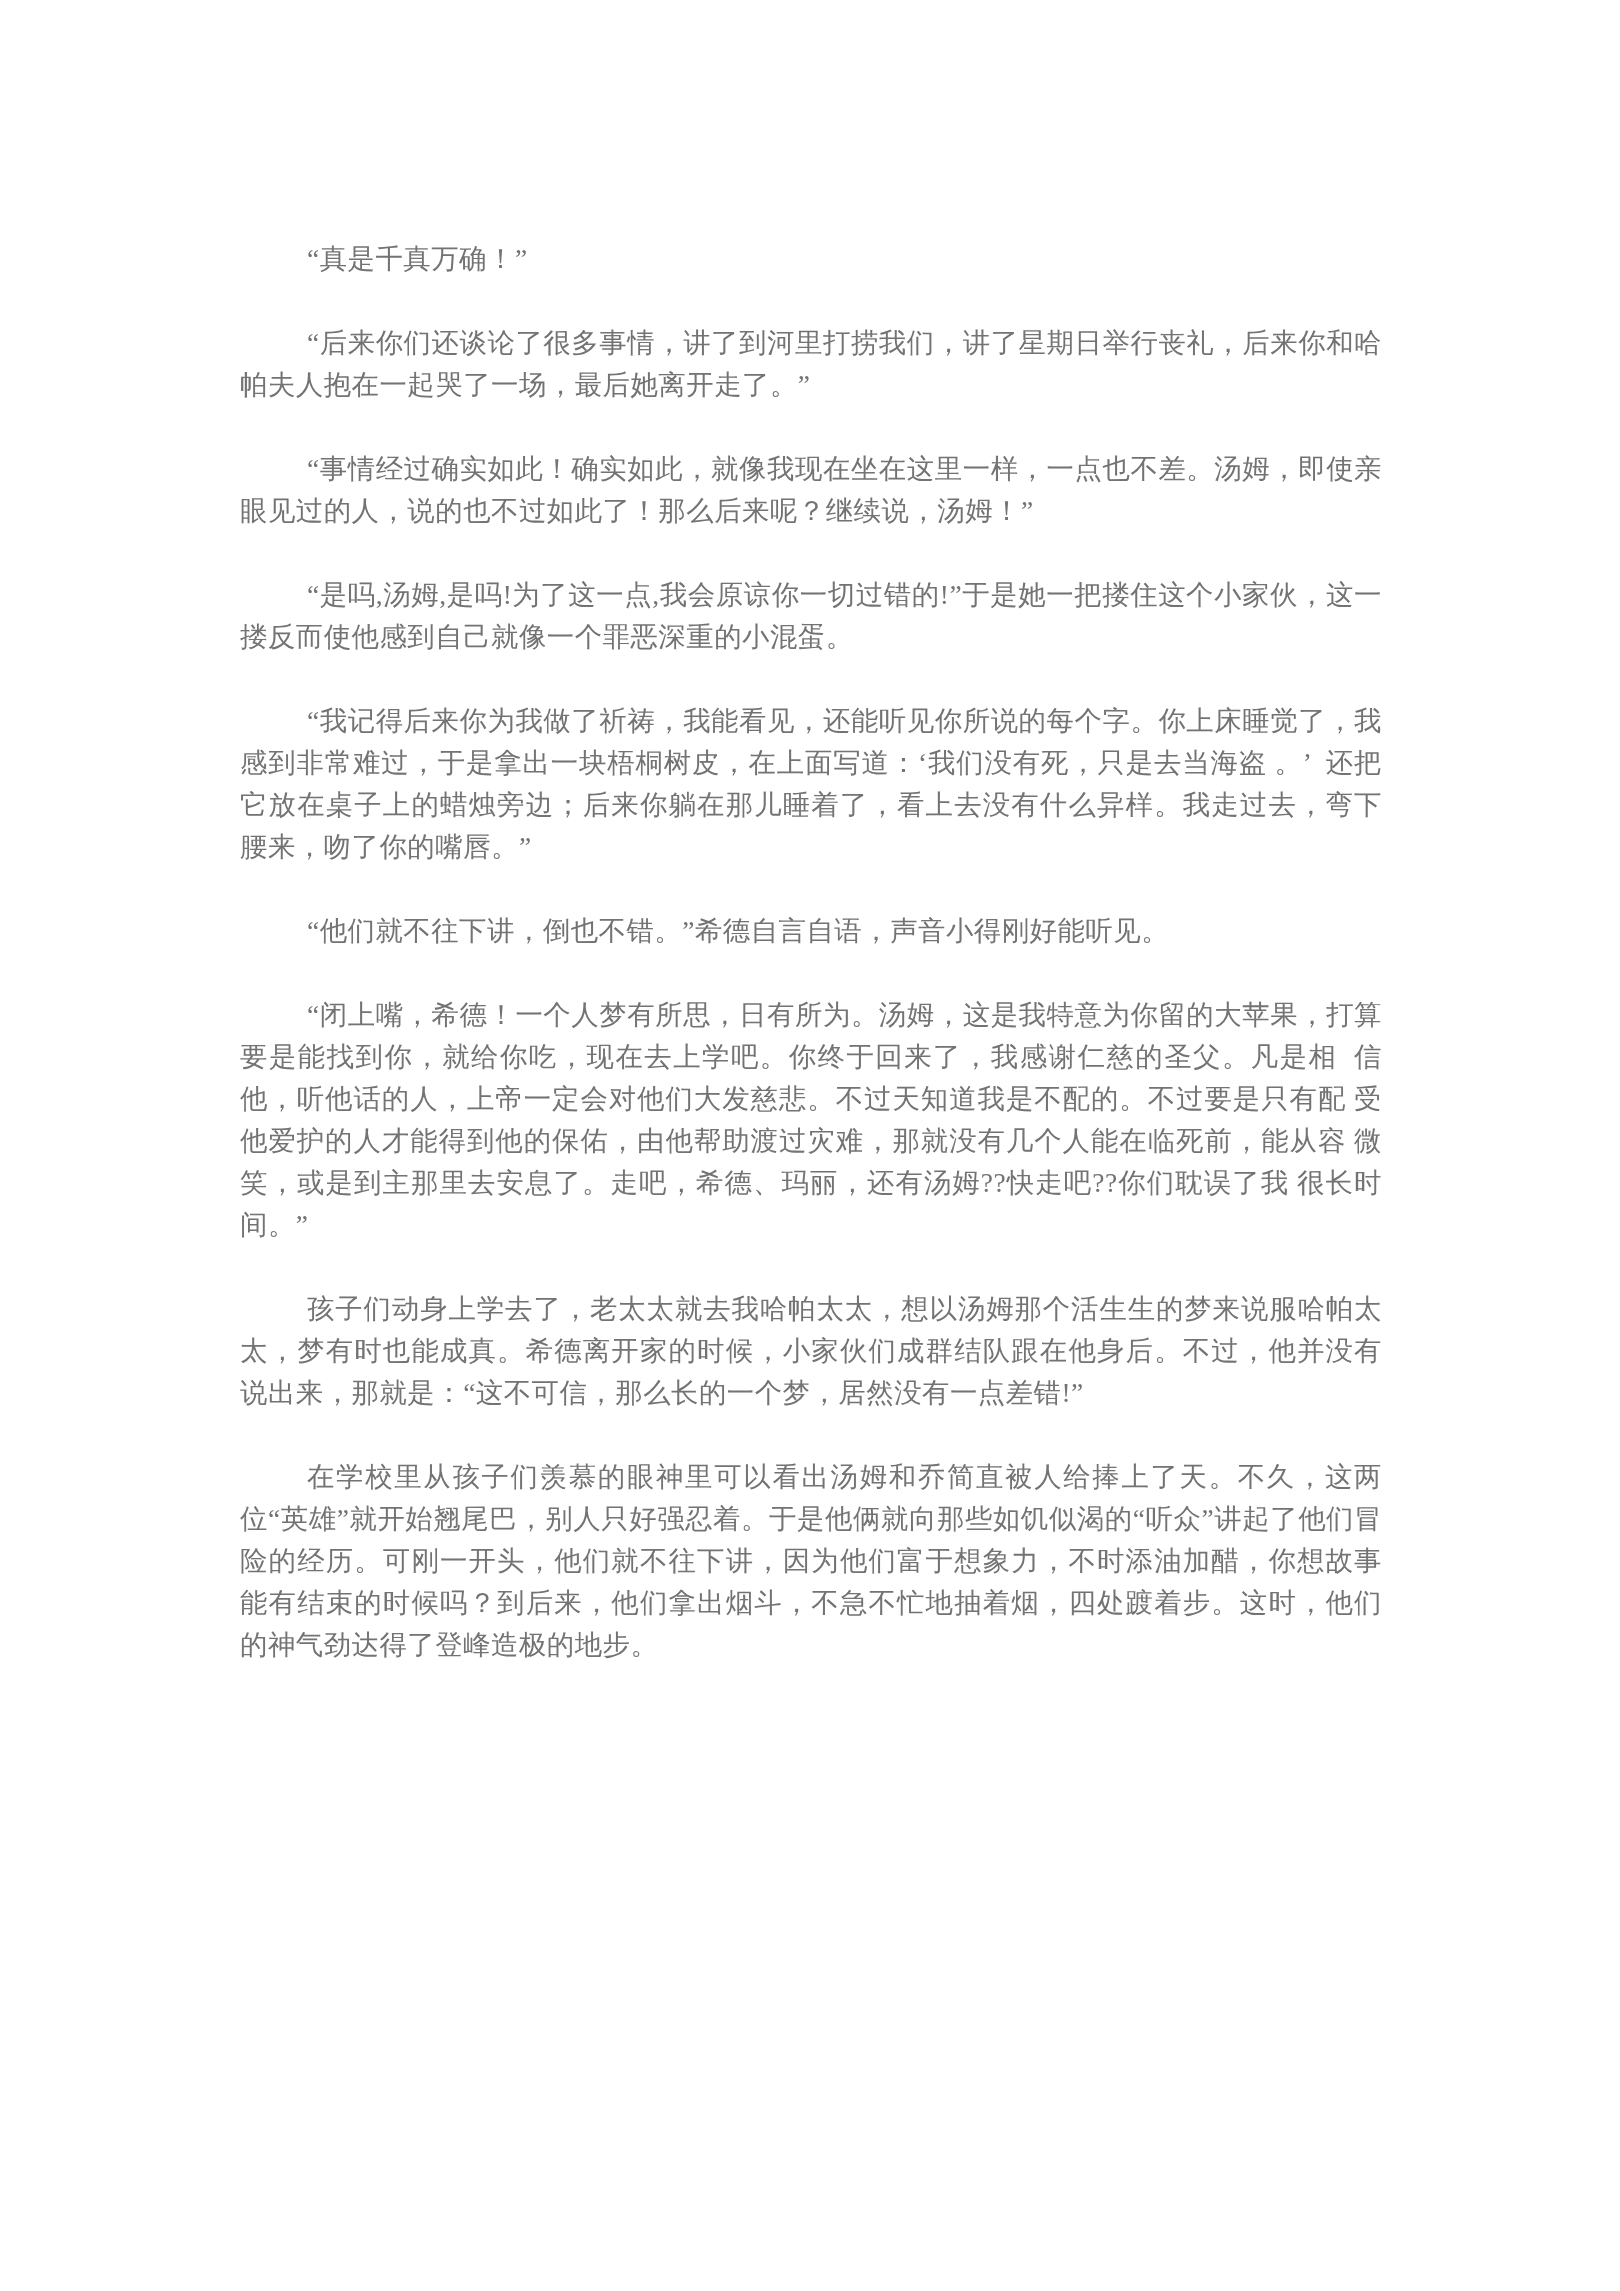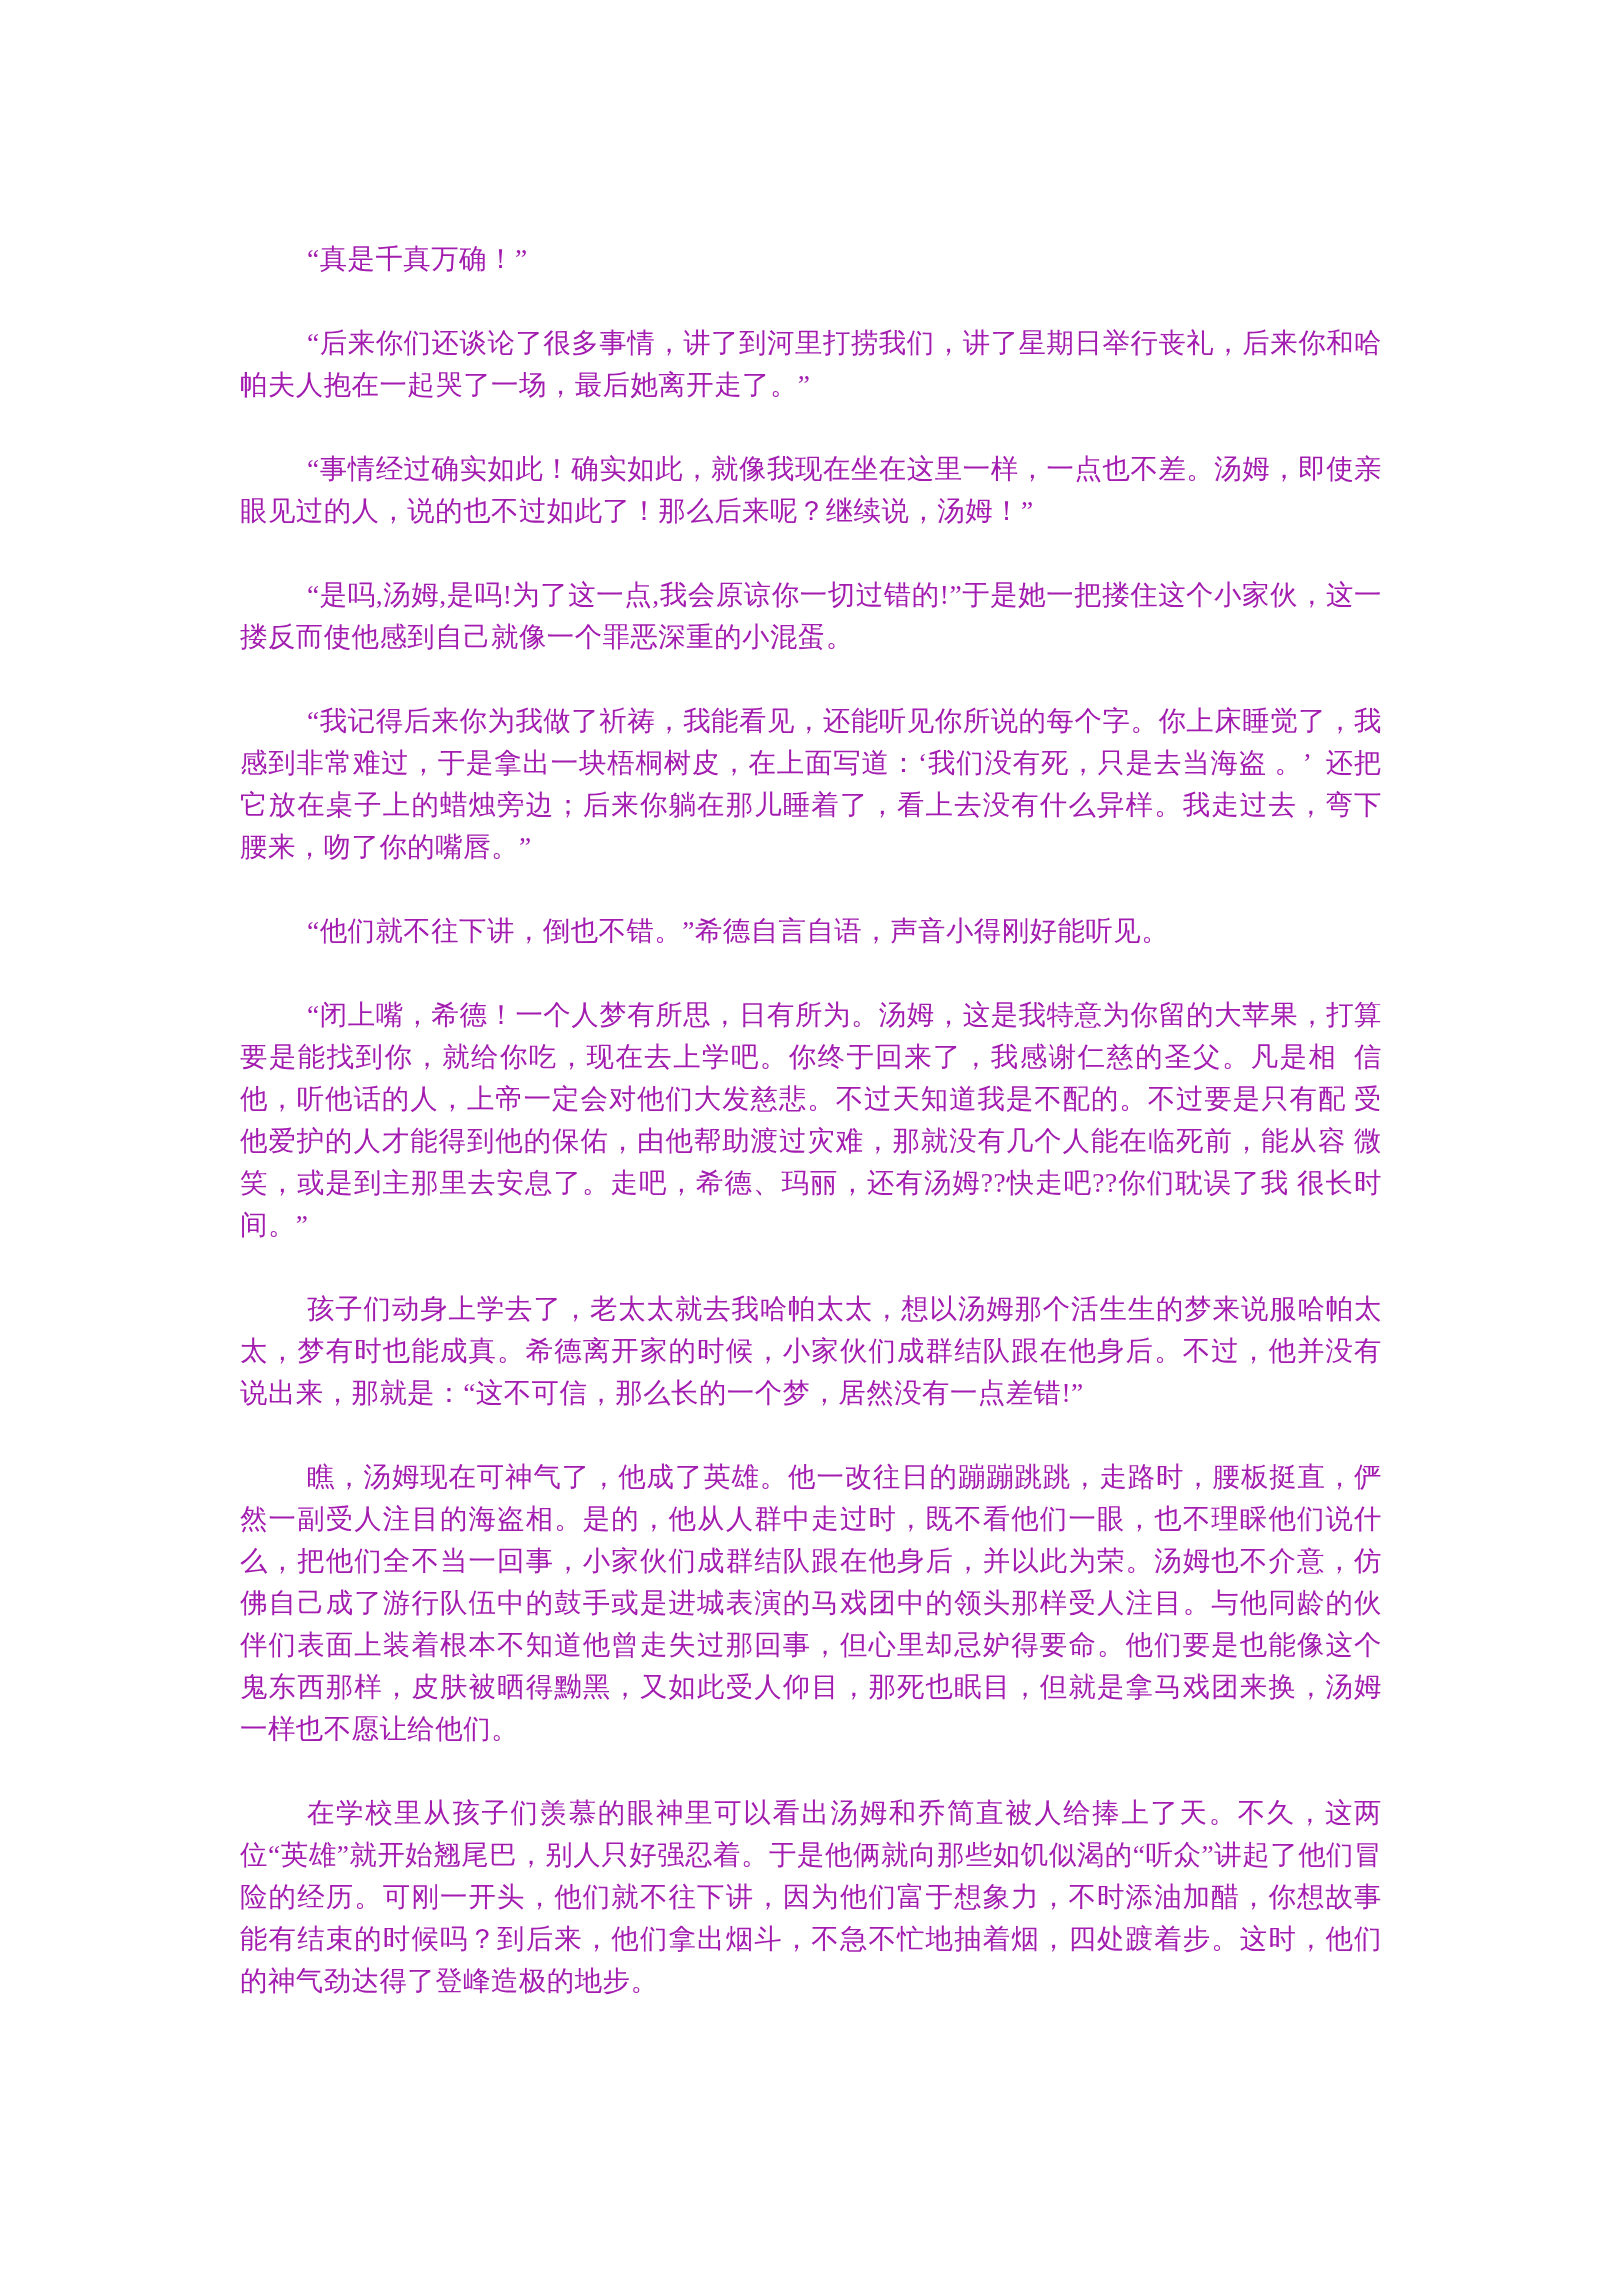--- a/index.html
+++ b/index.html
@@ -13,21 +13,21 @@
     height: 2292px;
     background: #ffffff;
     overflow: hidden;
     font-family: "Liberation Serif", "DejaVu Serif", serif;
   }
   .content {
     position: absolute;
     left: 240px;
     top: 238px;
     width: 1142px;
-    color: #a21caf;
+    color: #737373;
     font-size: 27.4px;
     line-height: 42px;
     text-align: justify;
     letter-spacing: 0.5px;
   }
   .content p {
     margin: 0 0 42px 0;
     text-indent: 67px;
     white-space: pre-wrap;
     word-break: break-all;
@@ -42,17 +42,16 @@
 <div class="page">
   <div class="content">
     <p>“真是千真万确！”</p>
     <p>“后来你们还谈论了很多事情，讲了到河里打捞我们，讲了星期日举行丧礼，后来你和哈帕夫人抱在一起哭了一场，最后她离开走了。”</p>
     <p>“事情经过确实如此！确实如此，就像我现在坐在这里一样，一点也不差。汤姆，即使亲眼见过的人，说的也不过如此了！那么后来呢？继续说，汤姆！”</p>
     <p>“是吗,汤姆,是吗!为了这一点,我会原谅你一切过错的!”于是她一把搂住这个小家伙，这一搂反而使他感到自己就像一个罪恶深重的小混蛋。</p>
     <p>“我记得后来你为我做了祈祷，我能看见，还能听见你所说的每个字。你上床睡觉了，我感到非常难过，于是拿出一块梧桐树皮，在上面写道：‘我们没有死，只是去当海盗 。’  还把它放在桌子上的蜡烛旁边；后来你躺在那儿睡着了，看上去没有什么异样。我走过去，弯下腰来，吻了你的嘴唇。”</p>
     <p>“他们就不往下讲，倒也不错。”希德自言自语，声音小得刚好能听见。</p>
     <p>“闭上嘴，希德！一个人梦有所思，日有所为。汤姆，这是我特意为你留的大苹果，打算要是能找到你，就给你吃，现在去上学吧。你终于回来了，我感谢仁慈的圣父。凡是相  信他，听他话的人，上帝一定会对他们大发慈悲。不过天知道我是不配的。不过要是只有配 受他爱护的人才能得到他的保佑，由他帮助渡过灾难，那就没有几个人能在临死前，能从容 微笑，或是到主那里去安息了。走吧，希德、玛丽，还有汤姆??快走吧??你们耽误了我 很长时间。”</p>
     <p>孩子们动身上学去了，老太太就去我哈帕太太，想以汤姆那个活生生的梦来说服哈帕太太，梦有时也能成真。希德离开家的时候，小家伙们成群结队跟在他身后。不过，他并没有说出来，那就是：“这不可信，那么长的一个梦，居然没有一点差错!”</p>
-    <p>瞧，汤姆现在可神气了，他成了英雄。他一改往日的蹦蹦跳跳，走路时，腰板挺直，俨然一副受人注目的海盗相。是的，他从人群中走过时，既不看他们一眼，也不理睬他们说什么，把他们全不当一回事，小家伙们成群结队跟在他身后，并以此为荣。汤姆也不介意，仿佛自己成了游行队伍中的鼓手或是进城表演的马戏团中的领头那样受人注目。与他同龄的伙伴们表面上装着根本不知道他曾走失过那回事，但心里却忌妒得要命。他们要是也能像这个鬼东西那样，皮肤被晒得黝黑，又如此受人仰目，那死也眠目，但就是拿马戏团来换，汤姆一样也不愿让给他们。</p>
     <p>在学校里从孩子们羡慕的眼神里可以看出汤姆和乔简直被人给捧上了天。不久，这两位“英雄”就开始翘尾巴，别人只好强忍着。于是他俩就向那些如饥似渴的“听众”讲起了他们冒险的经历。可刚一开头，他们就不往下讲，因为他们富于想象力，不时添油加醋，你想故事能有结束的时候吗？到后来，他们拿出烟斗，不急不忙地抽着烟，四处踱着步。这时，他们的神气劲达得了登峰造极的地步。</p>
   </div>
 </div>
 
 
 </body></html>

